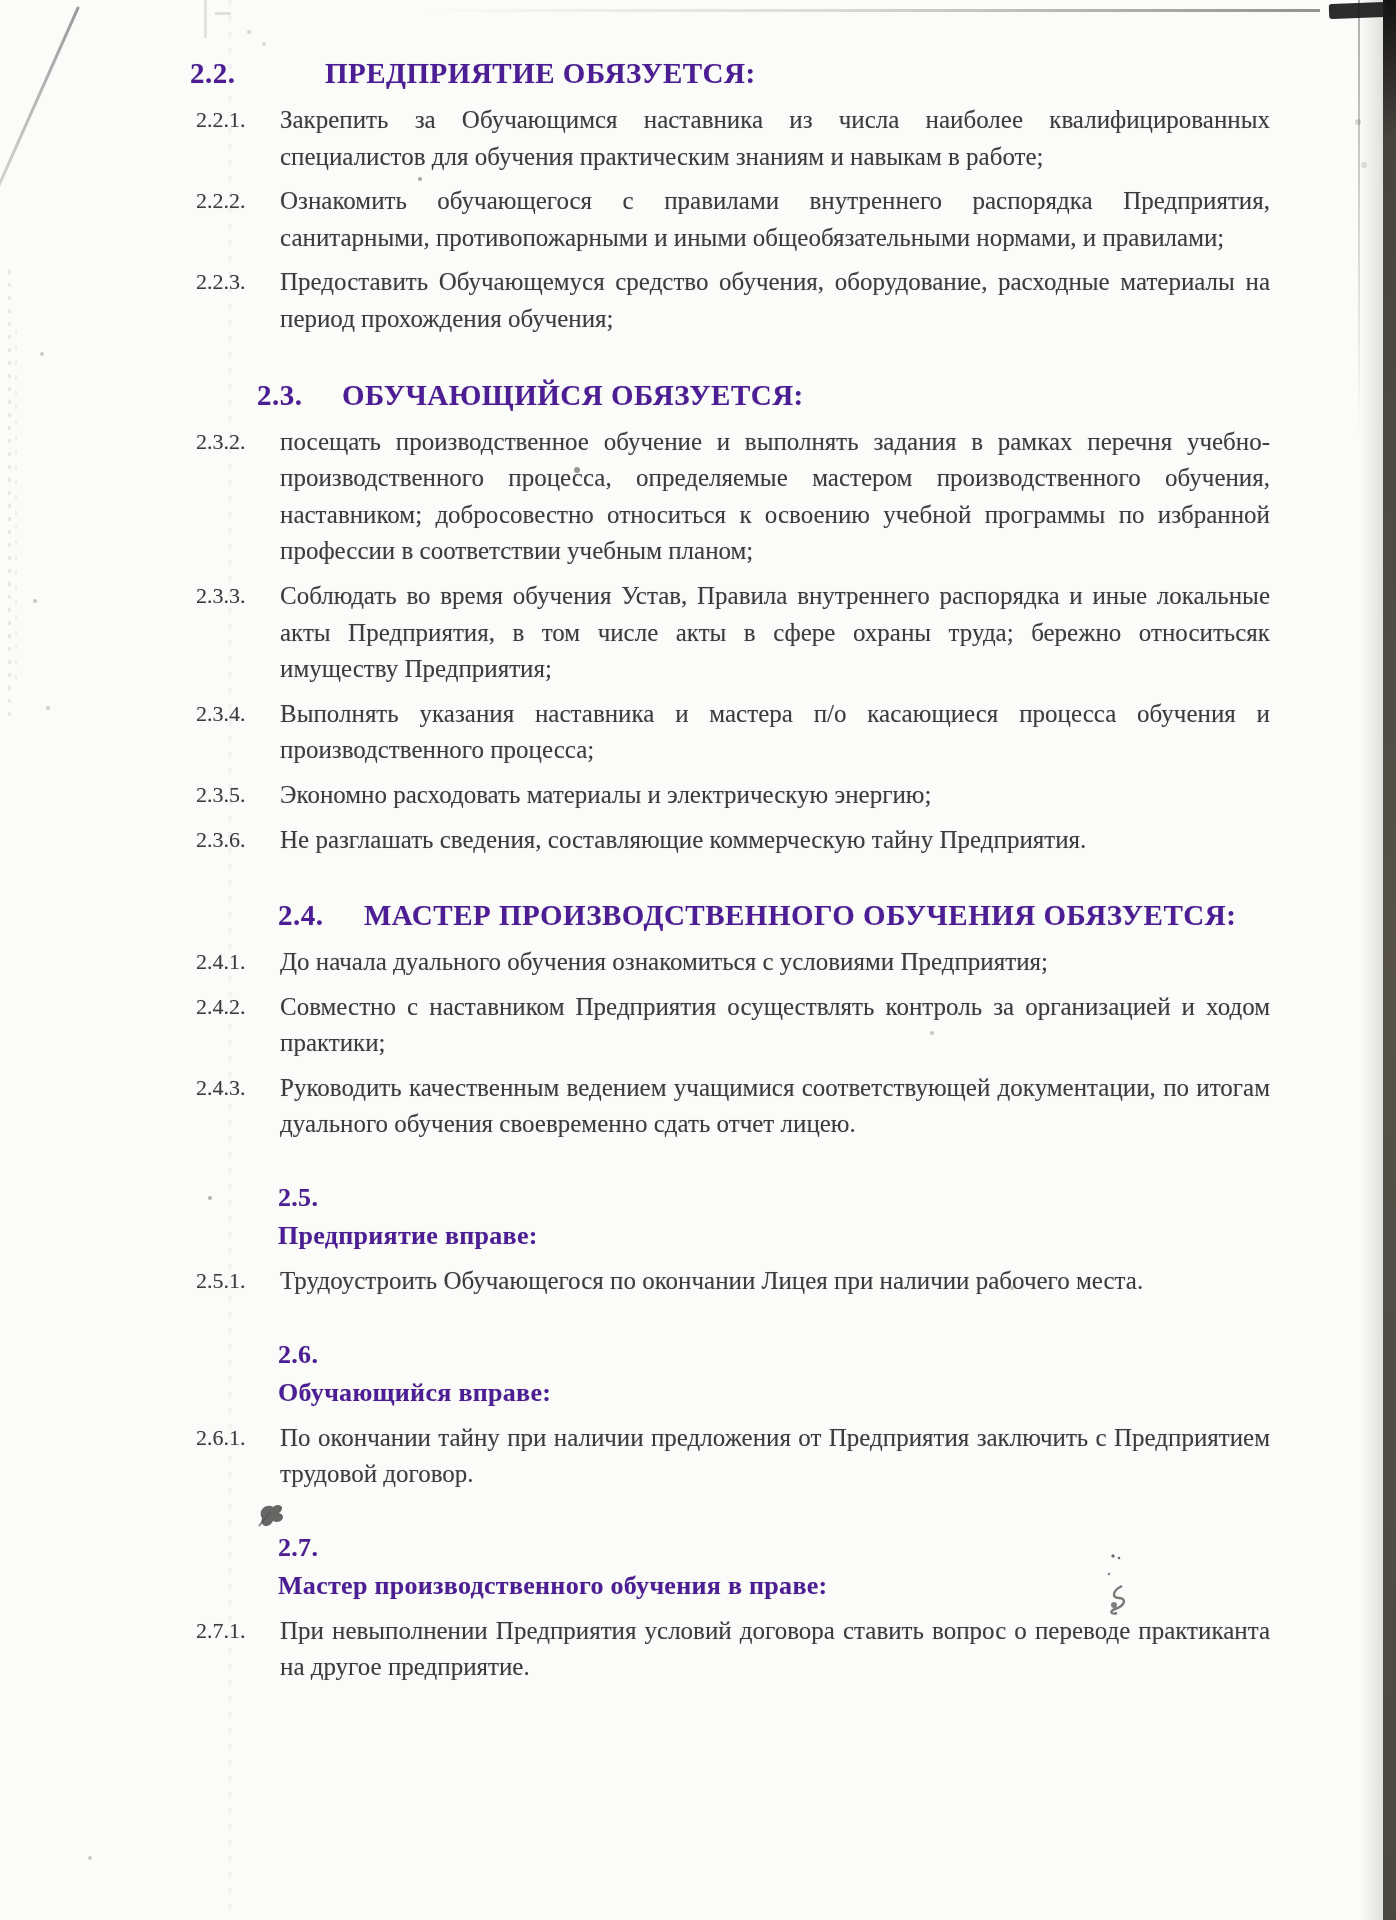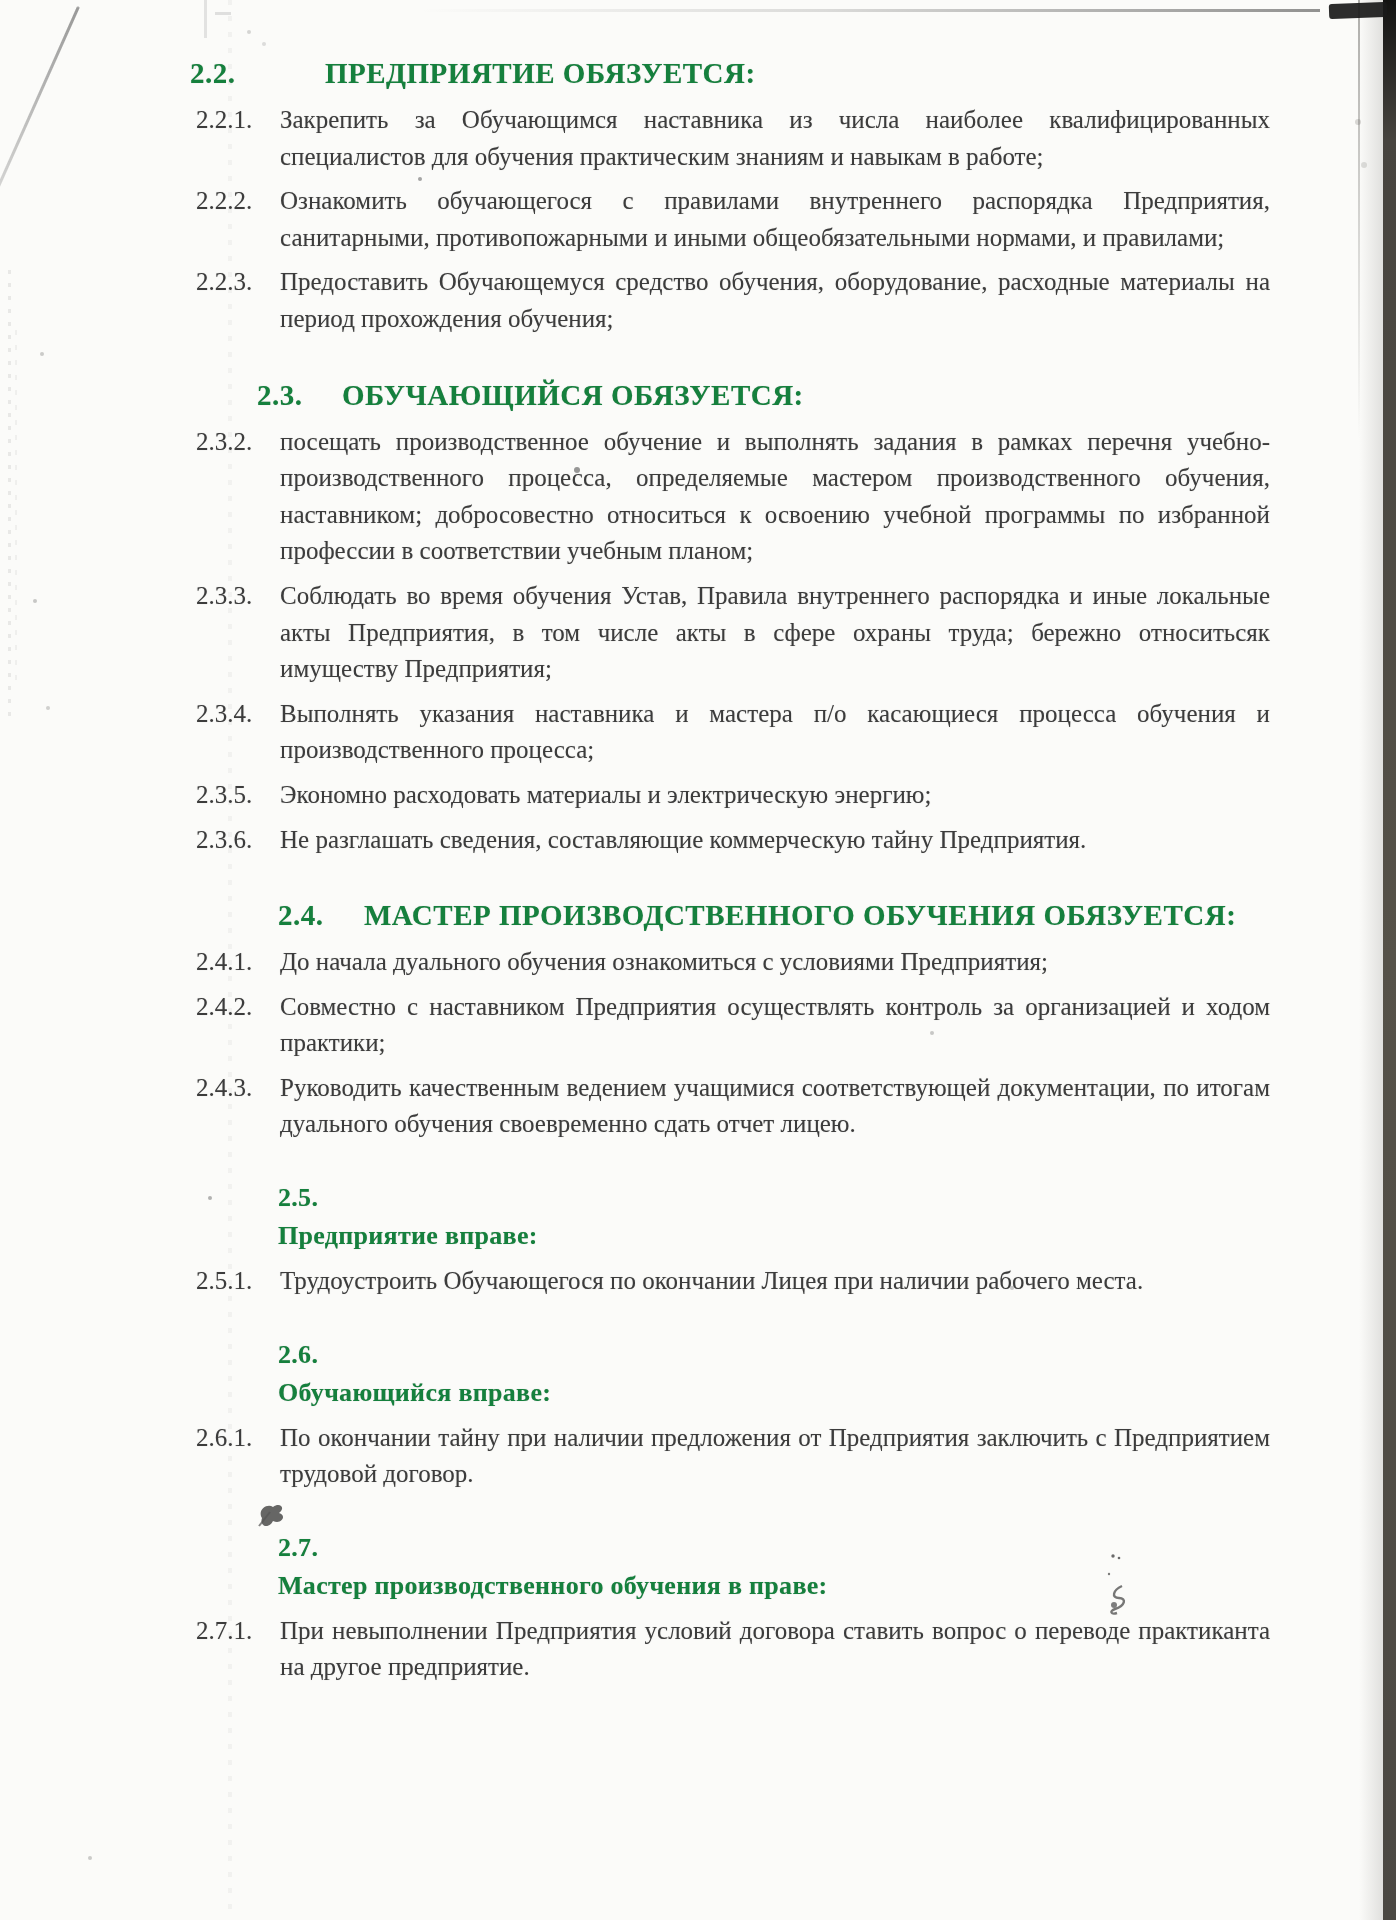--- a/index.html
+++ b/index.html
@@ -17,34 +17,34 @@
     overflow: hidden;
   }
   .content {
     position: absolute;
     top: 52px; left: 0; width: 1396px;
     text-shadow: 0 0 1px rgba(70,70,70,.30);
   }
   .section { margin: 0; }
   .section + .section { margin-top: 36px; }
 
-  .heading { display: flex; font-weight: bold; color: #15803d; white-space: nowrap; }
+  .heading { display: flex; font-weight: bold; color: #4c1d95; white-space: nowrap; }
   .h-major { font-size: 29px; line-height: 42px; letter-spacing: .5px; }
   .h-minor { font-size: 26px; line-height: 38px; letter-spacing: .3px; flex-direction: column; }
   .s22 { margin-left: 190px; }
   .s22 .hnum { width: 135px; }
   .s23 { margin-left: 257px; }
   .s23 .hnum { width: 85px; }
   .s24, .s25, .s26, .s27 { margin-left: 278px; }
   .s24 .hnum, .s25 .hnum, .s26 .hnum, .s27 .hnum { width: 86px; }
 
   .clause { position: relative; margin-left: 196px; width: 1074px; }
   .cnum {
     position: absolute; left: 0; top: 0;
-    font-size: 25px; line-height: 36.6px;
+    font-size: 22px; line-height: 36.6px;
   }
   .ctext {
     margin: 8px 0 0 84px;
     font-size: 25px; line-height: 36.6px;
     text-align: justify;
   }
 
   
   .art { position: absolute; pointer-events: none; }
   .edge-right {

